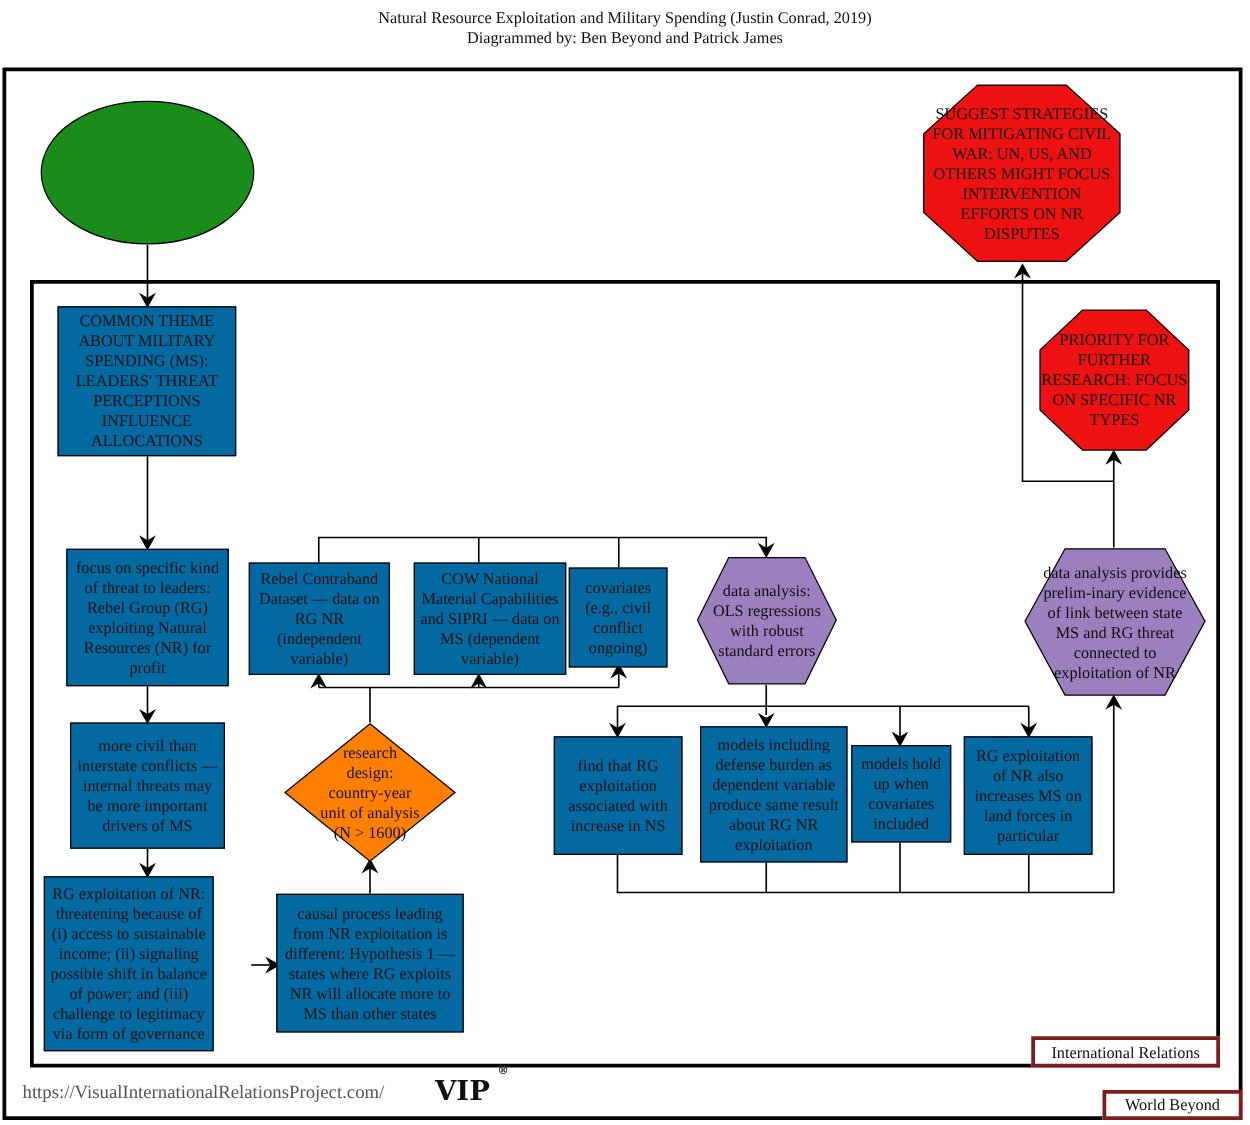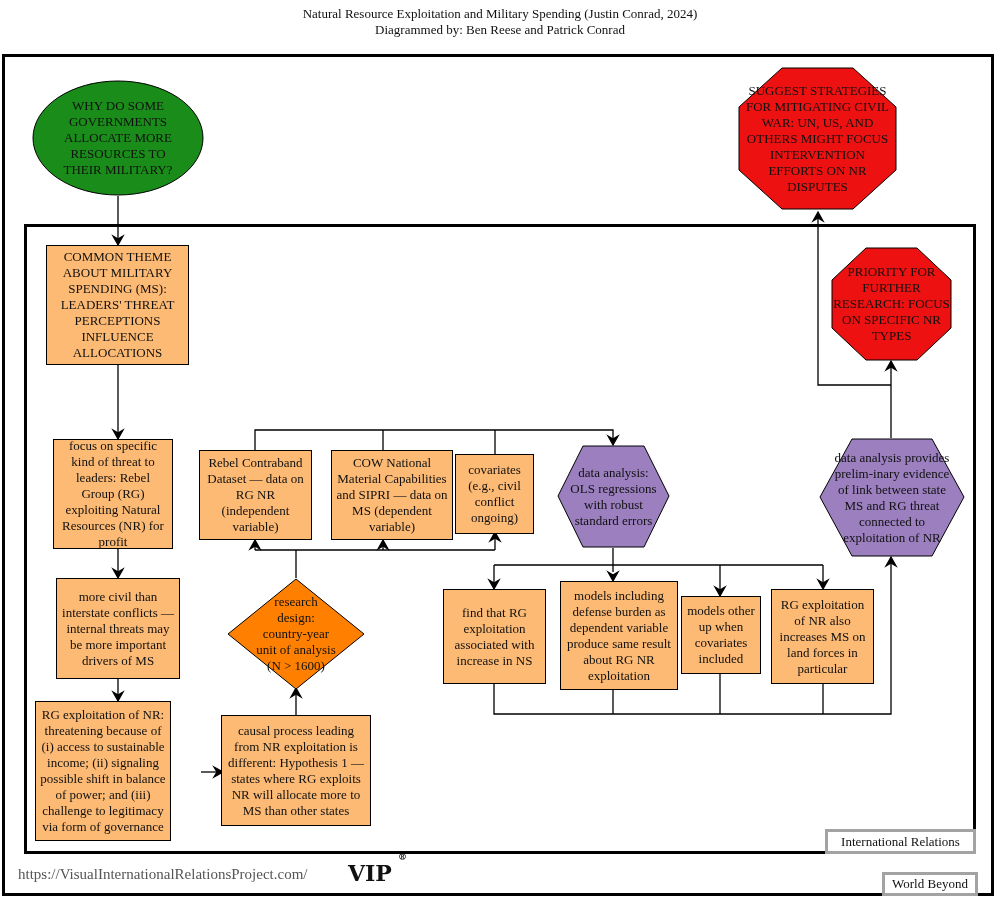--- a/index.html
+++ b/index.html
@@ -1,36 +1,36 @@
 <!DOCTYPE html>
 <html><head>
 <meta charset="utf-8">
 <style>
   html, body { margin:0; padding:0; background:#fff; }
   body { width:1000px; height:900px; position:relative; overflow:hidden;
          font-family:"Liberation Serif", serif; color:#111; }
   .title { position:absolute; left:0; width:1000px; text-align:center; font-size:13px; line-height:16px; }
   .frame-outer { position:absolute; left:2px; top:54px; width:992px; height:842px; border:3px solid #000; box-sizing:border-box; }
   .frame-inner { position:absolute; left:24px; top:224px; width:952px; height:630px; border:3px solid #000; box-sizing:border-box; }
-  .box { position:absolute; border:1.5px solid #000; background:#fdba74; box-sizing:border-box;
+  .box { position:absolute; border:1.5px solid #000; background:#0369a1; box-sizing:border-box;
          display:flex; align-items:center; justify-content:center; text-align:center;
          font-size:13px; line-height:16px; padding:2px 4px; }
   .shape { position:absolute; display:flex; align-items:center; justify-content:center; text-align:center;
            font-size:13px; line-height:16px; box-sizing:border-box; }
   .shape svg { position:absolute; left:0; top:0; width:100%; height:100%; }
   .shape .txt { position:relative; z-index:1; }
-  .tag { position:absolute; border:3px solid #a3a3a3; background:#fff; font-size:13px; display:flex; align-items:center; justify-content:center; box-sizing:border-box; }
+  .tag { position:absolute; border:3px solid #7f1d1d; background:#fff; font-size:13px; display:flex; align-items:center; justify-content:center; box-sizing:border-box; }
   .url { position:absolute; left:18px; top:866px; font-size:15px; color:#555; }
   svg.conn { position:absolute; left:0; top:0; width:1000px; height:900px; pointer-events:none; }
 </style>
 </head>
 <body>
 
-<div class="title" style="top:6px">Natural Resource Exploitation and Military Spending (Justin Conrad, 2024)</div>
-<div class="title" style="top:22px">Diagrammed by: Ben Reese and Patrick Conrad</div>
+<div class="title" style="top:6px">Natural Resource Exploitation and Military Spending (Justin Conrad, 2019)</div>
+<div class="title" style="top:22px">Diagrammed by: Ben Beyond and Patrick James</div>
 
 <div class="frame-outer"></div>
 <div class="frame-inner"></div>
 
 <svg class="conn">
   <defs>
     <marker id="ah" markerWidth="10" markerHeight="10" refX="5" refY="8" orient="auto-start-reverse" markerUnits="userSpaceOnUse">
       <path d="M0,0 L5,10 L10,0 L5,3 Z" transform="rotate(0)" fill="#000"></path>
     </marker>
   </defs>
@@ -89,32 +89,31 @@
 
     <polyline points="891,385 818,385 818,215"></polyline>
     <path d="M813,221 L818,212 L823,221 L818,218Z" fill="#000"></path>
   </g>
 </svg>
 
 <div class="shape" style="left:32px;top:80px;width:172px;height:116px;padding:0 18px">
   <svg viewBox="0 0 172 116" preserveAspectRatio="none">
       <ellipse cx="86" cy="58" rx="85" ry="57" fill="#1a8c1a" stroke="#000" stroke-width="1"></ellipse>
     </svg>
-  <span class="txt">WHY DO SOME GOVERNMENTS ALLOCATE MORE RESOURCES TO THEIR MILITARY?</span>
 </div>
 
 <div class="shape" style="left:738px;top:67px;width:159px;height:143px;padding:0 6px">
   <svg viewBox="0 0 159 143" preserveAspectRatio="none">
       <polygon points="44,1 115,1 158,40 158,103 115,142 44,142 1,103 1,40" fill="#ee1111" stroke="#000" stroke-width="1"></polygon>
     </svg>
   <span class="txt">SUGGEST STRATEGIES FOR MITIGATING CIVIL WAR: UN, US, AND OTHERS MIGHT FOCUS INTERVENTION EFFORTS ON NR DISPUTES</span>
 </div>
 
 <div class="box" style="left:46px;top:245px;width:143px;height:120px">COMMON THEME ABOUT MILITARY SPENDING (MS): LEADERS' THREAT PERCEPTIONS INFLUENCE ALLOCATIONS</div>
-<div class="box" style="left:53px;top:439px;width:120px;height:110px">focus on specific kind of threat to leaders: Rebel Group (RG) exploiting Natural Resources (NR) for profit</div>
+<div class="box" style="left:53px;top:439px;width:130px;height:110px">focus on specific kind of threat to leaders: Rebel Group (RG) exploiting Natural Resources (NR) for profit</div>
 <div class="box" style="left:56px;top:578px;width:124px;height:101px">more civil than interstate conflicts — internal threats may be more important drivers of MS</div>
 <div class="box" style="left:35px;top:701px;width:136px;height:140px">RG exploitation of NR: threatening because of (i) access to  sustainable income; (ii) signaling possible shift in balance of power; and (iii) challenge to legitimacy via form of governance</div>
 <div class="box" style="left:221px;top:715px;width:150px;height:111px">causal process leading from NR exploitation is different: Hypothesis 1 — states where RG exploits NR will allocate more to MS than other states</div>
 
 <div class="shape" style="left:227px;top:578px;width:138px;height:112px;padding:0 28px">
   <svg viewBox="0 0 138 112" preserveAspectRatio="none">
       <polygon points="69,1 137,56 69,111 1,56" fill="#ff8000" stroke="#000" stroke-width="1"></polygon>
     </svg>
   <span class="txt">research design: country-year unit of analysis (N &gt; 1600)</span>
 </div>
@@ -125,37 +124,37 @@
 
 <div class="shape" style="left:557px;top:445px;width:113px;height:103px;padding:0 8px">
   <svg viewBox="0 0 113 103" preserveAspectRatio="none">
       <polygon points="26,1 87,1 112,51 87,102 26,102 1,51" fill="#9b7fbf" stroke="#000" stroke-width="1"></polygon>
     </svg>
   <span class="txt">data analysis: OLS regressions with robust standard errors</span>
 </div>
 
 <div class="box" style="left:443px;top:589px;width:103px;height:95px">find that RG exploitation associated with increase in NS</div>
 <div class="box" style="left:560px;top:581px;width:118px;height:109px">models including defense burden as dependent variable produce same result about RG NR exploitation</div>
-<div class="box" style="left:681px;top:596px;width:80px;height:78px">models other up when covariates included</div>
+<div class="box" style="left:681px;top:596px;width:80px;height:78px">models hold up when covariates included</div>
 <div class="box" style="left:771px;top:589px;width:103px;height:95px">RG exploitation of NR also increases MS on land forces in particular</div>
 
 <div class="shape" style="left:819px;top:438px;width:146px;height:119px;padding:0 14px">
   <svg viewBox="0 0 146 119" preserveAspectRatio="none">
       <polygon points="33,1 113,1 145,59 113,118 33,118 1,59" fill="#9b7fbf" stroke="#000" stroke-width="1"></polygon>
     </svg>
   <span class="txt">data analysis provides prelim-inary evidence of link between state MS and RG threat connected to exploitation of NR</span>
 </div>
 
 <div class="shape" style="left:831px;top:247px;width:121px;height:114px;padding:0 2px">
   <svg viewBox="0 0 121 114" preserveAspectRatio="none">
       <polygon points="35,1 86,1 120,33 120,81 86,113 35,113 1,81 1,33" fill="#ee1111" stroke="#000" stroke-width="1"></polygon>
     </svg>
   <span class="txt">PRIORITY FOR FURTHER RESEARCH: FOCUS ON SPECIFIC NR TYPES</span>
 </div>
 
 <div class="tag" style="left:825px;top:829px;width:151px;height:25px">International Relations</div>
-<div class="tag" style="left:882px;top:872px;width:96px;height:24px">World Beyond</div>
+<div class="tag" style="left:882px;top:872px;width:112px;height:24px">World Beyond</div>
 
 <div class="url">https://VisualInternationalRelationsProject.com/</div>
 <div style="position:absolute;left:348px;top:856px;width:56px;height:36px;font-size:22px;font-weight:bold;font-family:'DejaVu Serif',serif;">
   <span style="position:absolute;left:0;top:4px;">VIP</span>
   <span style="position:absolute;left:50px;top:-4px;font-size:9px;">®</span>
 </div>
 
 </body></html>

